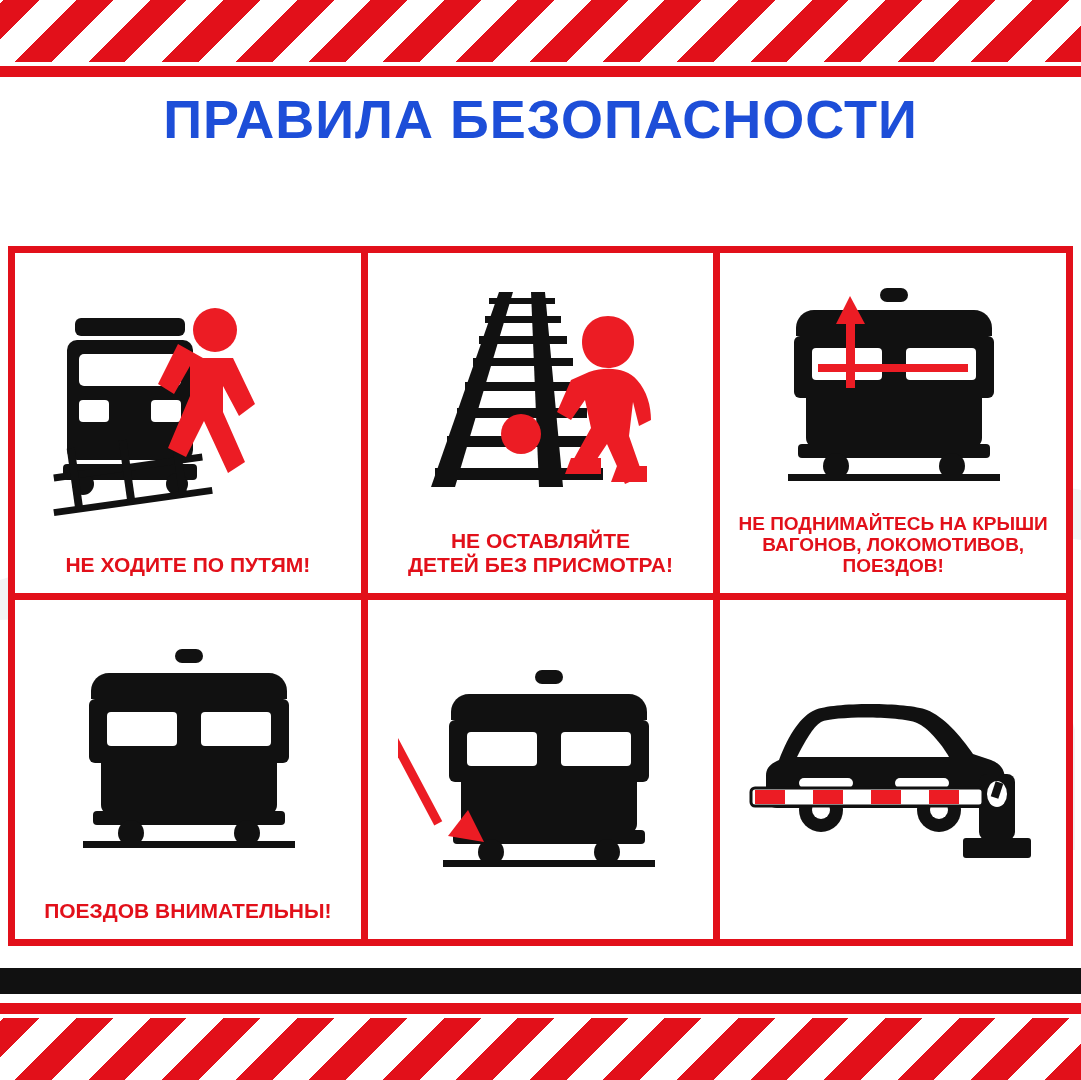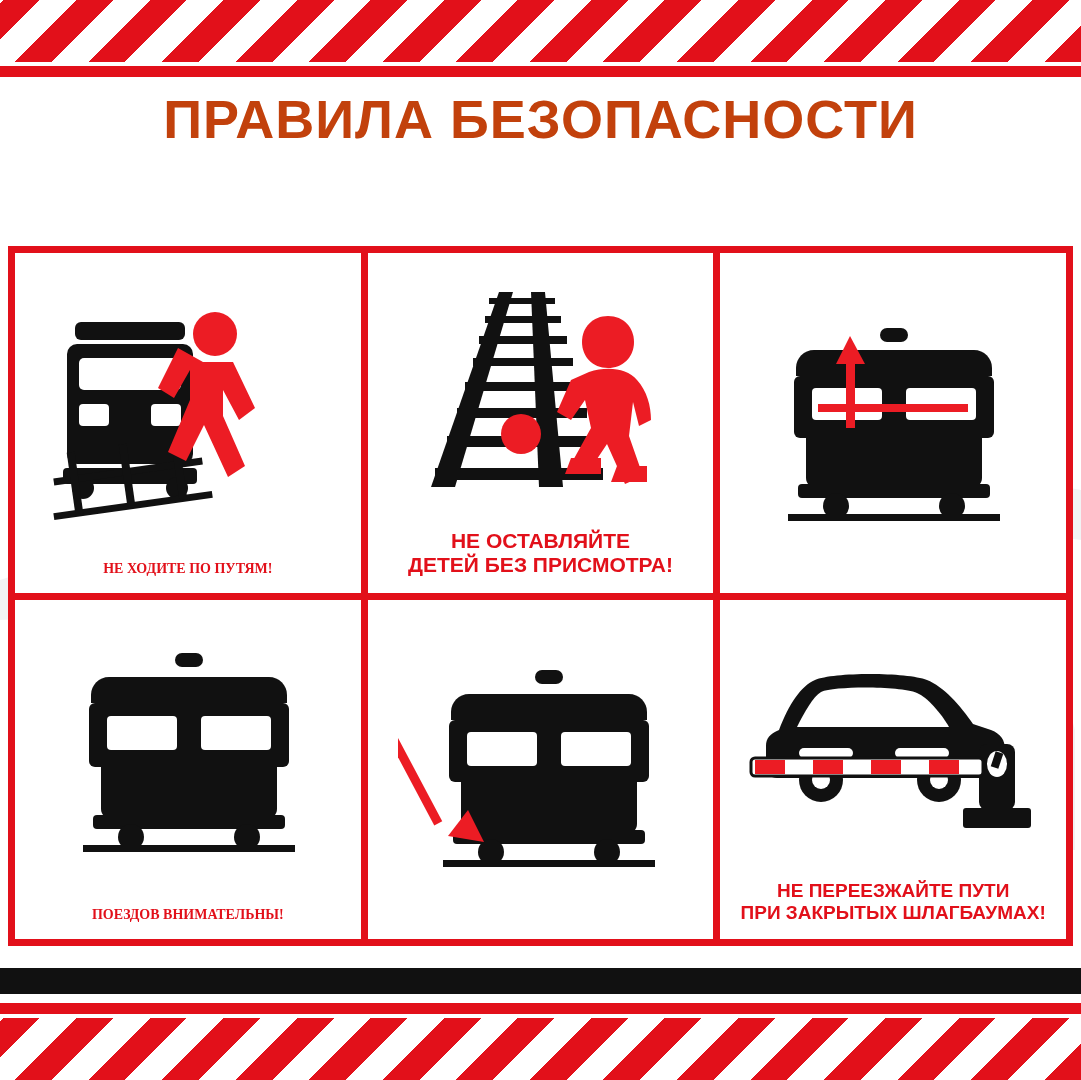--- a/index.html
+++ b/index.html
@@ -71,21 +71,21 @@
     top: 88px;
     left: 0;
     width: 1081px;
     text-align: center;
   }
   .title-line {
     font-weight: bold;
     font-size: 54px;
     line-height: 62px;
     letter-spacing: 1px;
-    color: #c2410c;
+    color: #1d4ed8;
     white-space: nowrap;
   }
 
   
   .grid {
     position: absolute;
     top: 246px;
     left: 8px;
     width: 1065px;
     height: 700px;
@@ -118,21 +118,21 @@
   .cell .caption {
     color: #e2101a;
     font-weight: bold;
     text-align: center;
     line-height: 1.12;
     padding: 0 8px 16px 8px;
     box-sizing: border-box;
     width: 100%;
     white-space: pre-line;
   }
-  .cap-20 { font-size: 14px; font-family: Liberation Serif, serif; }
+  .cap-20 { font-size: 21px; }
   .cap-22 { font-size: 21px; }
   .cap-18 { font-size: 19px; }
 
   svg { display: block; }
 </style>
 </head>
 <body>
 
 <div class="poster">
 
@@ -243,20 +243,23 @@
             <rect x="30" y="196" width="212" height="7"></rect>
           </g>
           <g fill="#ec1c24">
 
             <rect x="88" y="40" width="9" height="70"></rect>
             <polygon points="92,18 78,46 107,46"></polygon>
             <rect x="60" y="86" width="150" height="8"></rect>
           </g>
         </svg>
       </div>
+      <div class="caption cap-18">НЕ ПОДНИМАЙТЕСЬ НА КРЫШИ
+ВАГОНОВ, ЛОКОМОТИВОВ,
+ПОЕЗДОВ!</div>
     </div>
 
     <div class="cell">
       <div class="art">
         <svg width="270" height="230" viewBox="0 0 270 230" xmlns="http://www.w3.org/2000/svg">
           <g fill="#111111">
             <rect x="122" y="12" width="28" height="14" rx="7"></rect>
             <path d="M56 36 h160 c10 0 18 8 18 18 v8 H38 v-8 c0 -10 8 -18 18 -18 z"></path>
             <rect x="36" y="62" width="200" height="64" rx="6"></rect>
             <rect x="54" y="75" width="70" height="34" rx="4" fill="#ffffff"></rect>
@@ -318,22 +321,20 @@
 
           <g>
             <rect x="8" y="128" width="232" height="18" rx="4" fill="#ffffff" stroke="#111111" stroke-width="3"></rect>
             <rect x="12" y="130" width="30" height="14" fill="#ec1c24"></rect>
             <rect x="70" y="130" width="30" height="14" fill="#ec1c24"></rect>
             <rect x="128" y="130" width="30" height="14" fill="#ec1c24"></rect>
             <rect x="186" y="130" width="30" height="14" fill="#ec1c24"></rect>
           </g>
         </svg>
       </div>
-      <div class="caption cap-18">НЕ ПЕРЕЕЗЖАЙТЕ ПУТИ
-ПРИ ЗАКРЫТЫХ ШЛАГБАУМАХ!</div>
     </div>
 
   </div>
 
   <div class="dark-band"></div>
   <div class="band-rule rule-bottom"></div>
   <div class="stripe-band stripe-bottom"></div>
 
 </div>
 

